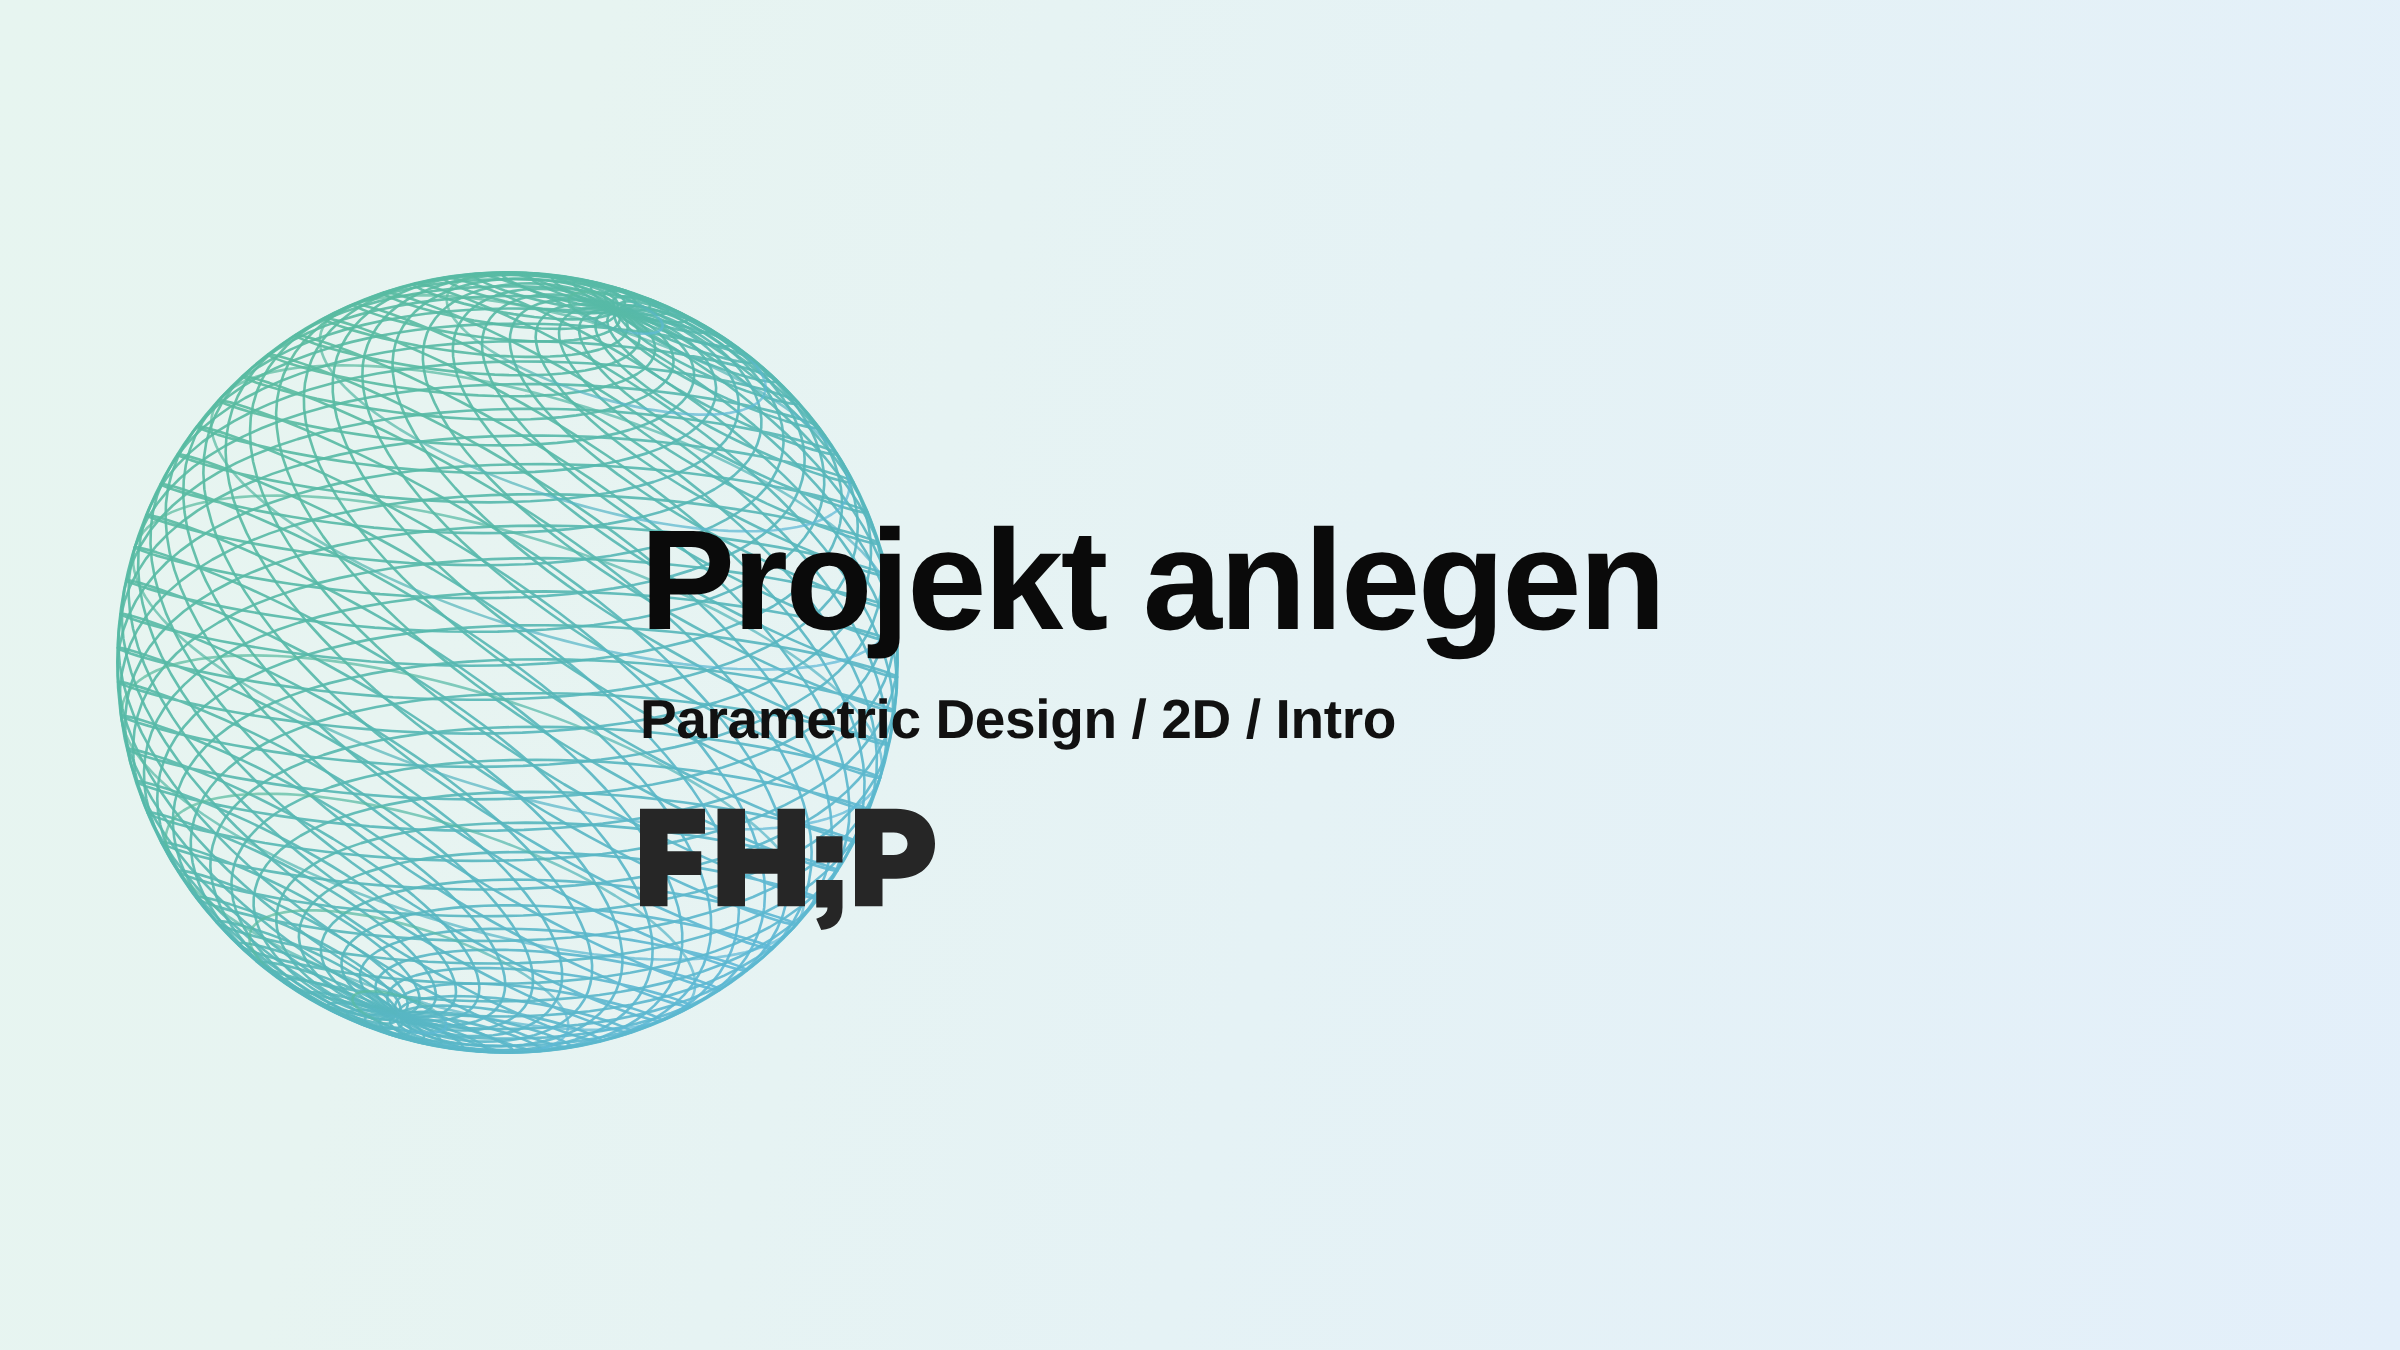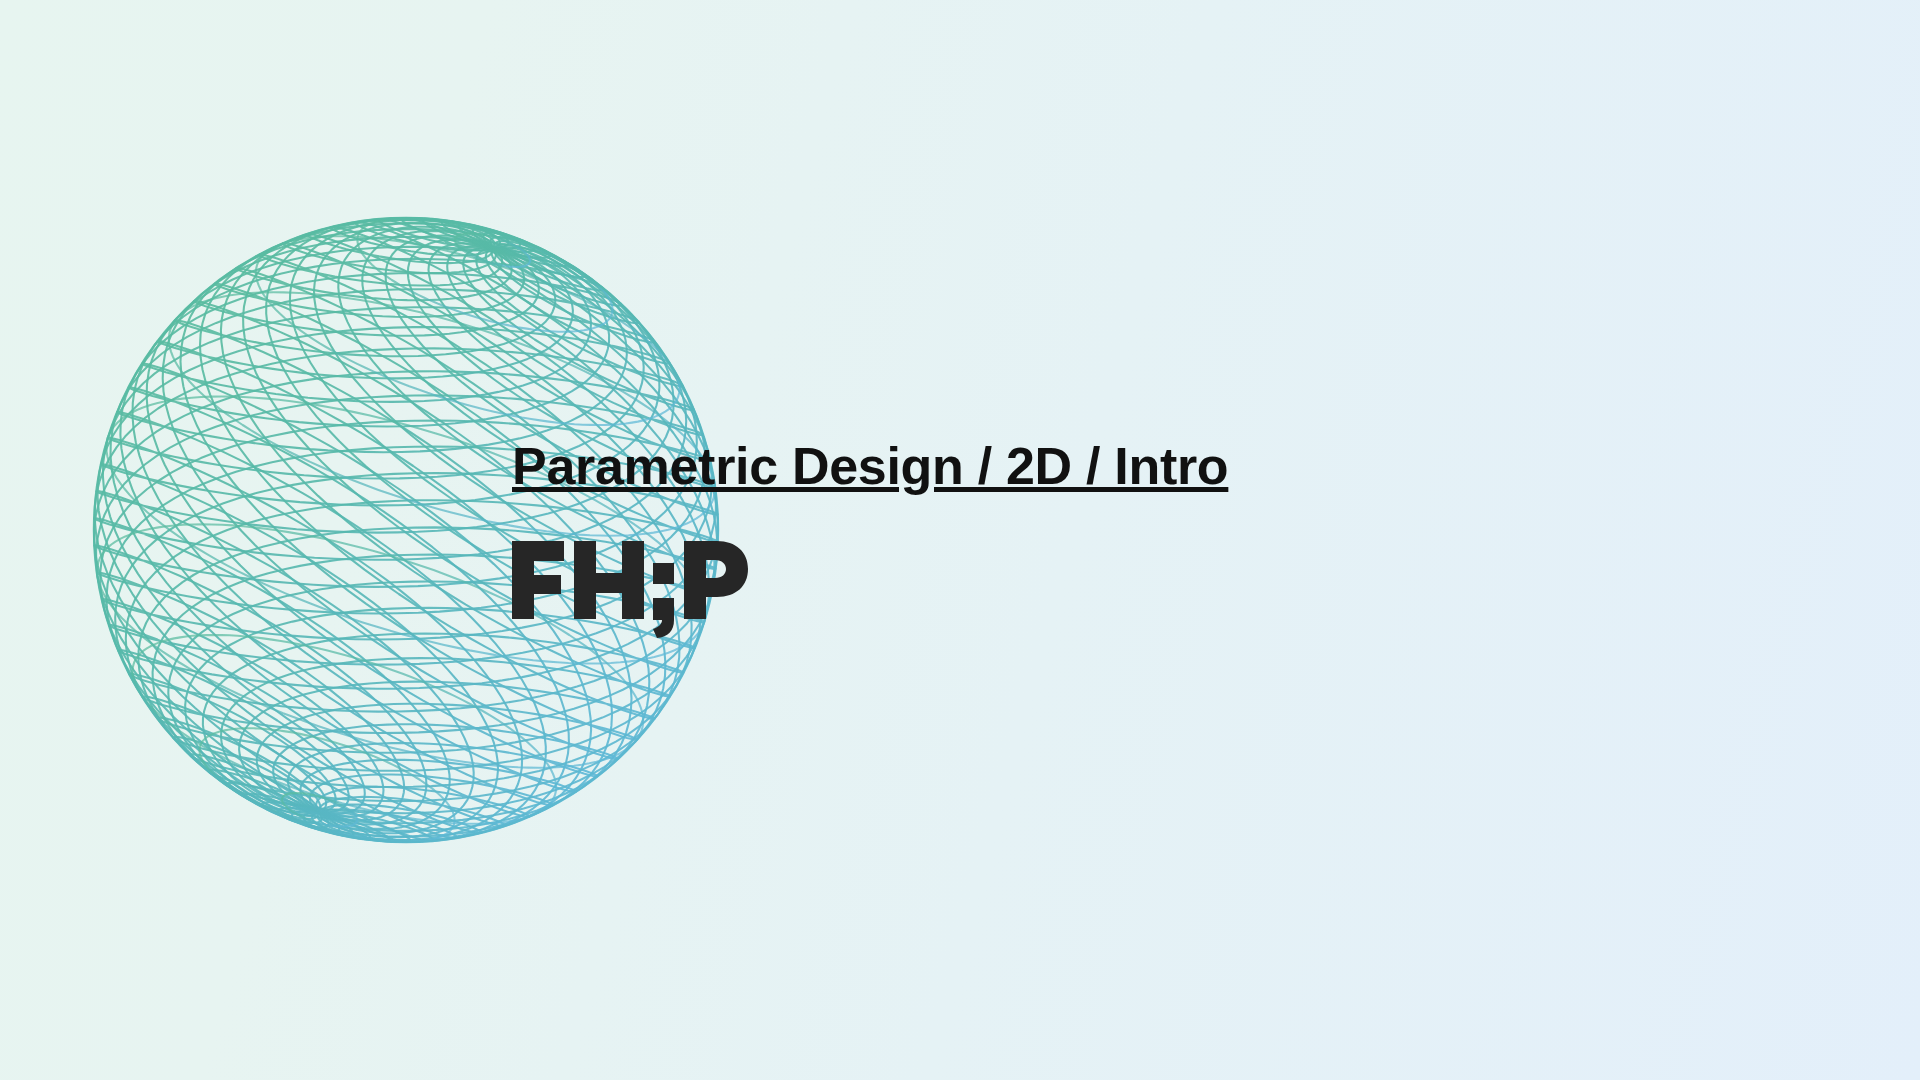--- a/index.html
+++ b/index.html
@@ -55,27 +55,26 @@
     line-height: 1.0;
     letter-spacing: -2.0px;
     color: #0a0a0a;
     margin: 0;
     white-space: nowrap;
   }
 
   #subtitle {
     font-family: "Liberation Sans", sans-serif;
     font-weight: 700;
-    font-size: 52px;
+    font-size: 44px;
     line-height: 1.0;
     letter-spacing: -0.3px;
     color: #111111;
     margin: 32px 0 0 0;
     white-space: nowrap;
-    text-decoration: underline;
   }
 
   #logo {
     margin-top: 38px;
     width: 236px;
     height: 108px;
   }
   #logo svg {
     display: block;
     width: 236px;
@@ -152,20 +151,21 @@
           <path d="M469.1,589.6L467.9,592.6L466.3,595.4L464.3,598.2L461.9,600.7L459.1,603.2L455.9,605.4L452.2,607.5L448.2,609.4L443.8,611.2L439.0,612.8L433.9,614.2L428.4,615.4L422.6,616.4L416.4,617.3L409.9,617.9L403.1,618.4L396.1,618.7L388.7,618.8L381.1,618.7L373.2,618.4L365.1,618.0L356.8,617.3L348.3,616.5L339.6,615.4L330.7,614.2L321.7,612.8L312.6,611.2L303.4,609.5L294.0,607.6L284.6,605.5L275.2,603.2L265.7,600.8L256.2,598.3L246.7,595.5L237.2,592.7L227.8,589.7L218.4,586.6L209.1,583.3L199.9,579.9L190.8,576.5L181.9,572.9L173.1,569.2L164.5,565.4L156.1,561.6L147.8,557.6L139.8,553.6L132.1,549.6L124.6,545.5L117.3,541.3L110.4,537.1L103.7,532.9L97.4,528.7L91.4,524.5L85.7,520.2L80.4,516.0L75.4,511.8L70.8,507.6L66.6,503.5L62.7,499.3L59.3,495.3L56.2,491.3L53.6,487.3L51.3,483.5L49.5,479.7L48.1,476.0L47.2,472.4L46.6,469.0L46.5,465.6L46.8,462.3L47.6,459.2L48.7,456.2L50.3,453.3L52.3,450.6L54.7,448.0L57.5,445.6L60.8,443.4L64.4,441.3L68.4,439.4L72.8,437.6L77.6,436.0L82.7,434.6L88.2,433.4L94.1,432.4L100.2,431.5L106.7,430.8L113.5,430.4L120.6,430.1L127.9,430.0L135.6,430.1L143.4,430.3L151.5,430.8L159.8,431.5L168.4,432.3L177.1,433.4L185.9,434.6L194.9,436.0L204.0,437.5L213.3,439.3L222.6,441.2L232.0,443.3L241.5,445.6L251.0,448.0L260.5,450.5L270.0,453.2L279.4,456.1L288.9,459.1L298.3,462.2L307.5,465.5L316.7,468.8L325.8,472.3L334.8,475.9L343.5,479.6L352.2,483.4L360.6,487.2L368.8,491.1L376.8,495.1L384.6,499.2L392.1,503.3L399.3,507.5L406.2,511.6L412.9,515.9L419.2,520.1L425.3,524.3L430.9,528.6L436.3,532.8L441.3,537.0L445.9,541.2L450.1,545.3L453.9,549.4L457.4,553.5L460.4,557.5L463.1,561.4L465.3,565.3L467.1,569.1L468.5,572.8L469.5,576.3L470.0,579.8L470.1,583.2L469.8,586.5L469.1,589.6" opacity="0.72"></path>
           <path d="M368.0,619.4L367.3,621.2L366.3,622.9L365.1,624.6L363.7,626.1L362.0,627.6L360.0,628.9L357.8,630.2L355.4,631.3L352.8,632.4L349.9,633.4L346.8,634.2L343.5,634.9L340.0,635.6L336.3,636.1L332.4,636.5L328.3,636.8L324.0,636.9L319.6,637.0L315.0,636.9L310.3,636.8L305.4,636.5L300.4,636.1L295.2,635.6L290.0,635.0L284.7,634.2L279.3,633.4L273.8,632.4L268.2,631.4L262.6,630.2L256.9,629.0L251.2,627.6L245.5,626.2L239.8,624.6L234.1,623.0L228.4,621.3L222.7,619.5L217.0,617.6L211.4,615.6L205.9,613.6L200.4,611.5L195.0,609.3L189.8,607.1L184.6,604.9L179.5,602.5L174.5,600.2L169.7,597.8L165.1,595.3L160.5,592.8L156.2,590.3L152.0,587.8L148.0,585.3L144.2,582.7L140.6,580.2L137.1,577.6L133.9,575.1L130.9,572.6L128.2,570.0L125.6,567.5L123.3,565.1L121.2,562.6L119.4,560.2L117.8,557.8L116.4,555.5L115.4,553.2L114.5,551.0L113.9,548.9L113.6,546.8L113.5,544.7L113.7,542.8L114.2,540.9L114.9,539.1L115.8,537.4L117.0,535.7L118.5,534.2L120.2,532.7L122.1,531.4L124.3,530.1L126.7,528.9L129.4,527.9L132.3,526.9L135.3,526.1L138.7,525.4L142.2,524.7L145.9,524.2L149.8,523.8L153.9,523.5L158.1,523.4L162.6,523.3L167.2,523.3L171.9,523.5L176.8,523.8L181.8,524.2L186.9,524.7L192.1,525.3L197.5,526.1L202.9,526.9L208.4,527.8L214.0,528.9L219.6,530.1L225.2,531.3L230.9,532.7L236.6,534.1L242.4,535.7L248.1,537.3L253.8,539.0L259.5,540.8L265.1,542.7L270.7,544.7L276.3,546.7L281.7,548.8L287.1,550.9L292.4,553.2L297.6,555.4L302.7,557.8L307.6,560.1L312.4,562.5L317.1,565.0L321.6,567.5L326.0,569.9L330.1,572.5L334.2,575.0L338.0,577.6L341.6,580.1L345.0,582.7L348.2,585.2L351.2,587.7L354.0,590.3L356.5,592.8L358.9,595.2L360.9,597.7L362.8,600.1L364.4,602.4L365.7,604.8L366.8,607.0L367.6,609.3L368.2,611.4L368.5,613.5L368.6,615.6L368.4,617.5L368.0,619.4" opacity="0.72"></path>
           <path d="M270.8,616.3L270.6,616.8L270.3,617.4L270.0,617.8L269.5,618.3L269.0,618.7L268.5,619.1L267.8,619.5L267.1,619.8L266.3,620.1L265.5,620.4L264.6,620.7L263.6,620.9L262.6,621.1L261.5,621.2L260.3,621.3L259.1,621.4L257.9,621.5L256.6,621.5L255.2,621.5L253.8,621.4L252.4,621.3L250.9,621.2L249.4,621.1L247.9,620.9L246.3,620.7L244.7,620.4L243.1,620.2L241.4,619.8L239.8,619.5L238.1,619.1L236.4,618.7L234.8,618.3L233.1,617.9L231.4,617.4L229.7,616.9L228.0,616.3L226.4,615.8L224.7,615.2L223.1,614.6L221.5,614.0L219.9,613.4L218.4,612.7L216.8,612.0L215.3,611.3L213.9,610.7L212.5,609.9L211.1,609.2L209.8,608.5L208.5,607.8L207.2,607.0L206.1,606.3L204.9,605.5L203.9,604.8L202.9,604.0L201.9,603.3L201.0,602.5L200.2,601.8L199.5,601.0L198.8,600.3L198.2,599.6L197.6,598.9L197.2,598.2L196.8,597.5L196.5,596.8L196.2,596.2L196.0,595.5L195.9,594.9L195.9,594.3L196.0,593.8L196.1,593.2L196.3,592.7L196.6,592.2L196.9,591.7L197.4,591.2L197.9,590.8L198.4,590.4L199.1,590.0L199.8,589.7L200.6,589.4L201.4,589.1L202.3,588.8L203.3,588.6L204.3,588.4L205.4,588.3L206.6,588.2L207.8,588.1L209.0,588.0L210.4,588.0L211.7,588.0L213.1,588.1L214.5,588.2L216.0,588.3L217.5,588.4L219.1,588.6L220.6,588.8L222.2,589.1L223.8,589.4L225.5,589.7L227.1,590.0L228.8,590.4L230.5,590.8L232.2,591.2L233.8,591.7L235.5,592.1L237.2,592.7L238.9,593.2L240.5,593.7L242.2,594.3L243.8,594.9L245.4,595.5L247.0,596.2L248.6,596.8L250.1,597.5L251.6,598.2L253.0,598.9L254.5,599.6L255.8,600.3L257.2,601.0L258.4,601.8L259.7,602.5L260.9,603.2L262.0,604.0L263.1,604.7L264.1,605.5L265.0,606.2L265.9,607.0L266.7,607.7L267.5,608.5L268.1,609.2L268.7,609.9L269.3,610.6L269.8,611.3L270.1,612.0L270.5,612.7L270.7,613.3L270.9,614.0L271.0,614.6L271.0,615.2L270.9,615.8L270.8,616.3" opacity="0.72"></path>
           <circle cx="320" cy="325" r="312" fill="none" stroke="url(#sphereGrad)" stroke-width="2.4" opacity="0.95"></circle>
         </g>
     </svg>
   </div>
 
   <div id="text-block">
 
+    <h1 id="title">Projekt anlegen</h1>
 
     <div id="subtitle">Parametric Design / 2D / Intro</div>
 
     <div id="logo">
       <svg viewBox="0 0 236 108" xmlns="http://www.w3.org/2000/svg" role="img">
         <title>FH;P</title>
         <g fill="#262626">
 
           <path d="M0,11 L52,11 L52,31 L22,31 L22,45 L49,45 L49,64 L22,64 L22,89 L0,89 Z"></path>
 

